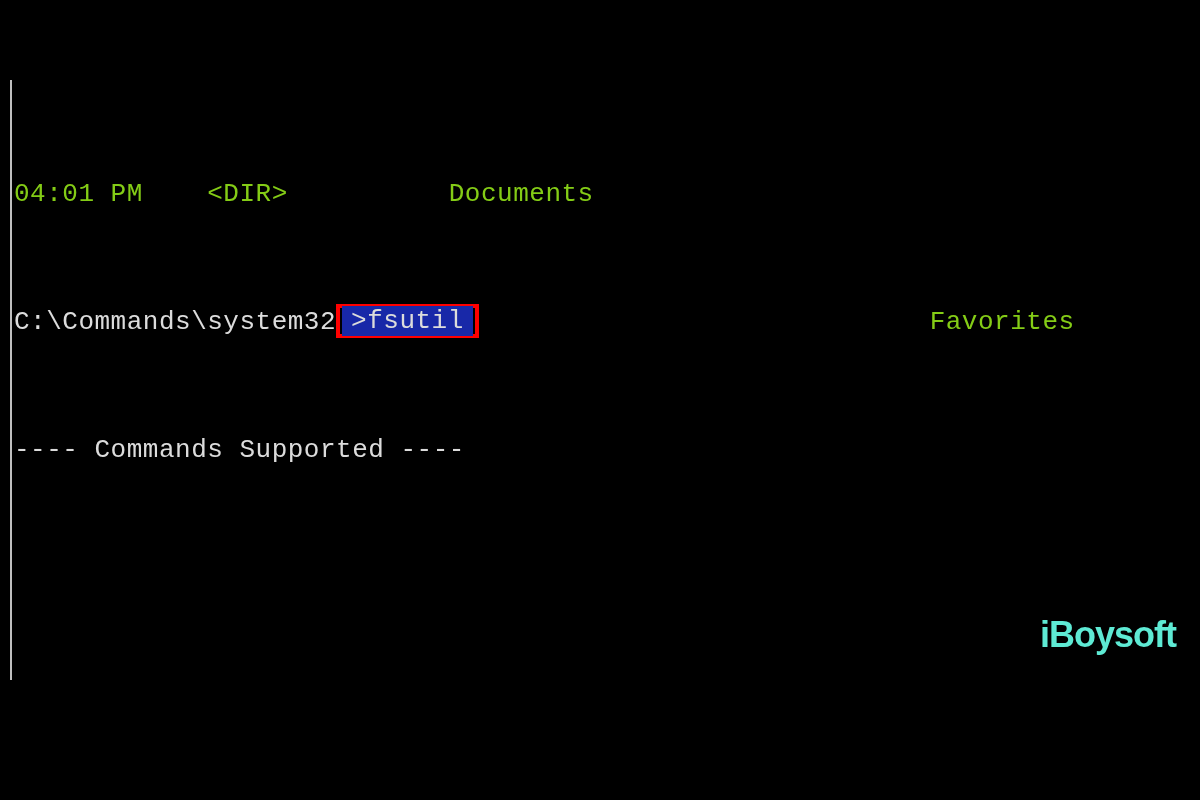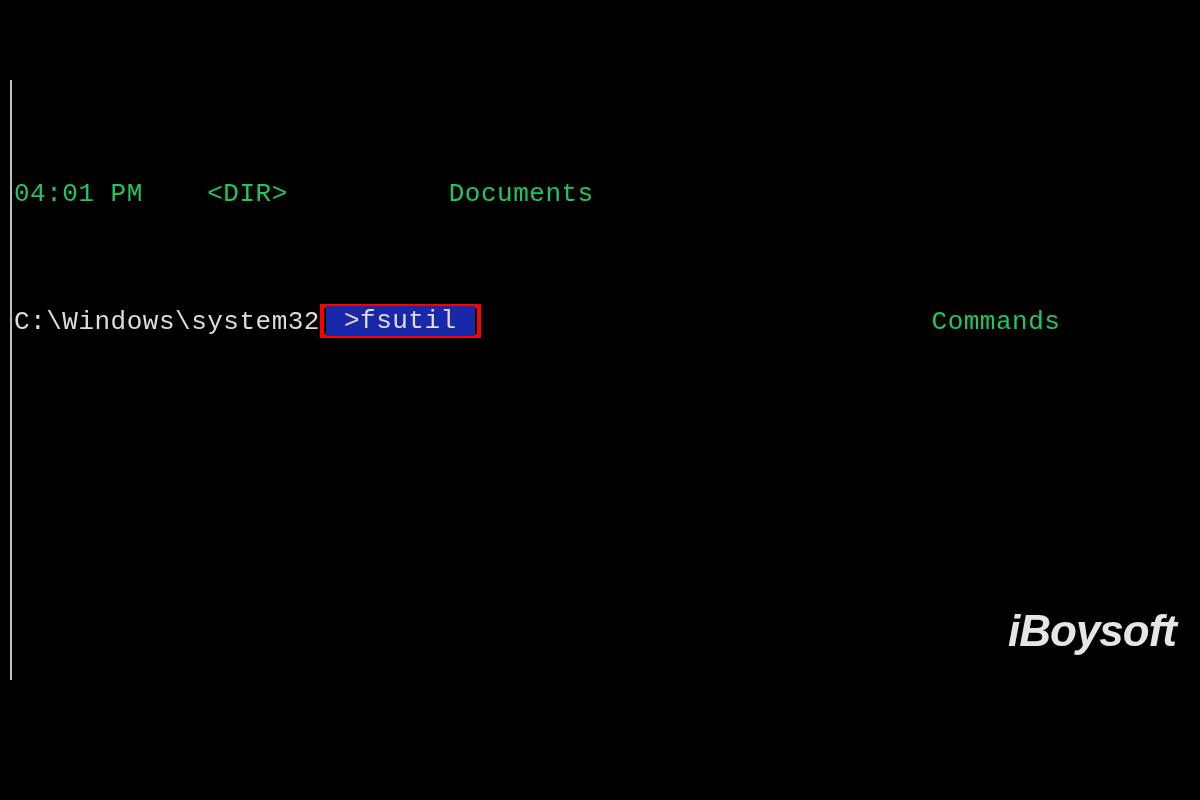--- a/index.html
+++ b/index.html
@@ -32,66 +32,66 @@
     top: 2px;
     right: 0;
     font-family: "Lucida Console", "Courier New", monospace;
     font-size: 26px;
     line-height: 32px;
     color: #dcdcdc;
     white-space: pre;
     letter-spacing: 0.5px;
   }
   .ghost {
-    color: #22c55e;
+    color: #84cc16;
   }
   .row {
     display: block;
     height: 32px;
   }
   .prompt-box {
     display: inline-block;
     border: 4px solid #ff0000;
     padding: 0 2px;
     line-height: 26px;
     margin-top: -2px;
     vertical-align: top;
   }
   .cmd-hi {
     background: #1828a8;
     color: #dcdcdc;
-    padding: 0 18px;
+    padding: 0 9px;
   }
   .chev {
     color: #dcdcdc;
   }
   .watermark {
     position: absolute;
     right: 24px;
     bottom: 24px;
     font-family: Arial, Helvetica, sans-serif;
     font-weight: 900;
-    font-style: italic;
-    font-size: 44px;
-    color: #e5e5e5;
+    font-size: 36px;
+    color: #5eead4;
     letter-spacing: -1px;
   }
 </style>
 </head>
 <body>
 
 <div class="frame">
   <div class="scroll-edge"></div>
 
   <div class="term">
 
     <span class="row"><span class="ghost">04:01 PM    &lt;DIR&gt;          Documents</span></span>
 
-    <span class="row"><span>C:\Windows\system32</span><span class="prompt-box"><span class="cmd-hi"><span class="chev">&gt;</span><span>fsutil</span></span></span><span class="ghost">                            Commands</span></span>
+    <span class="row"><span>C:\Commands\system32</span><span class="prompt-box"><span class="cmd-hi"><span class="chev">&gt;</span><span>fsutil</span></span></span><span class="ghost">                            Favorites</span></span>
 
+    <span class="row"><span>---- Commands Supported ----</span></span>
 
 
 
     
     
     
     
     
     
     

